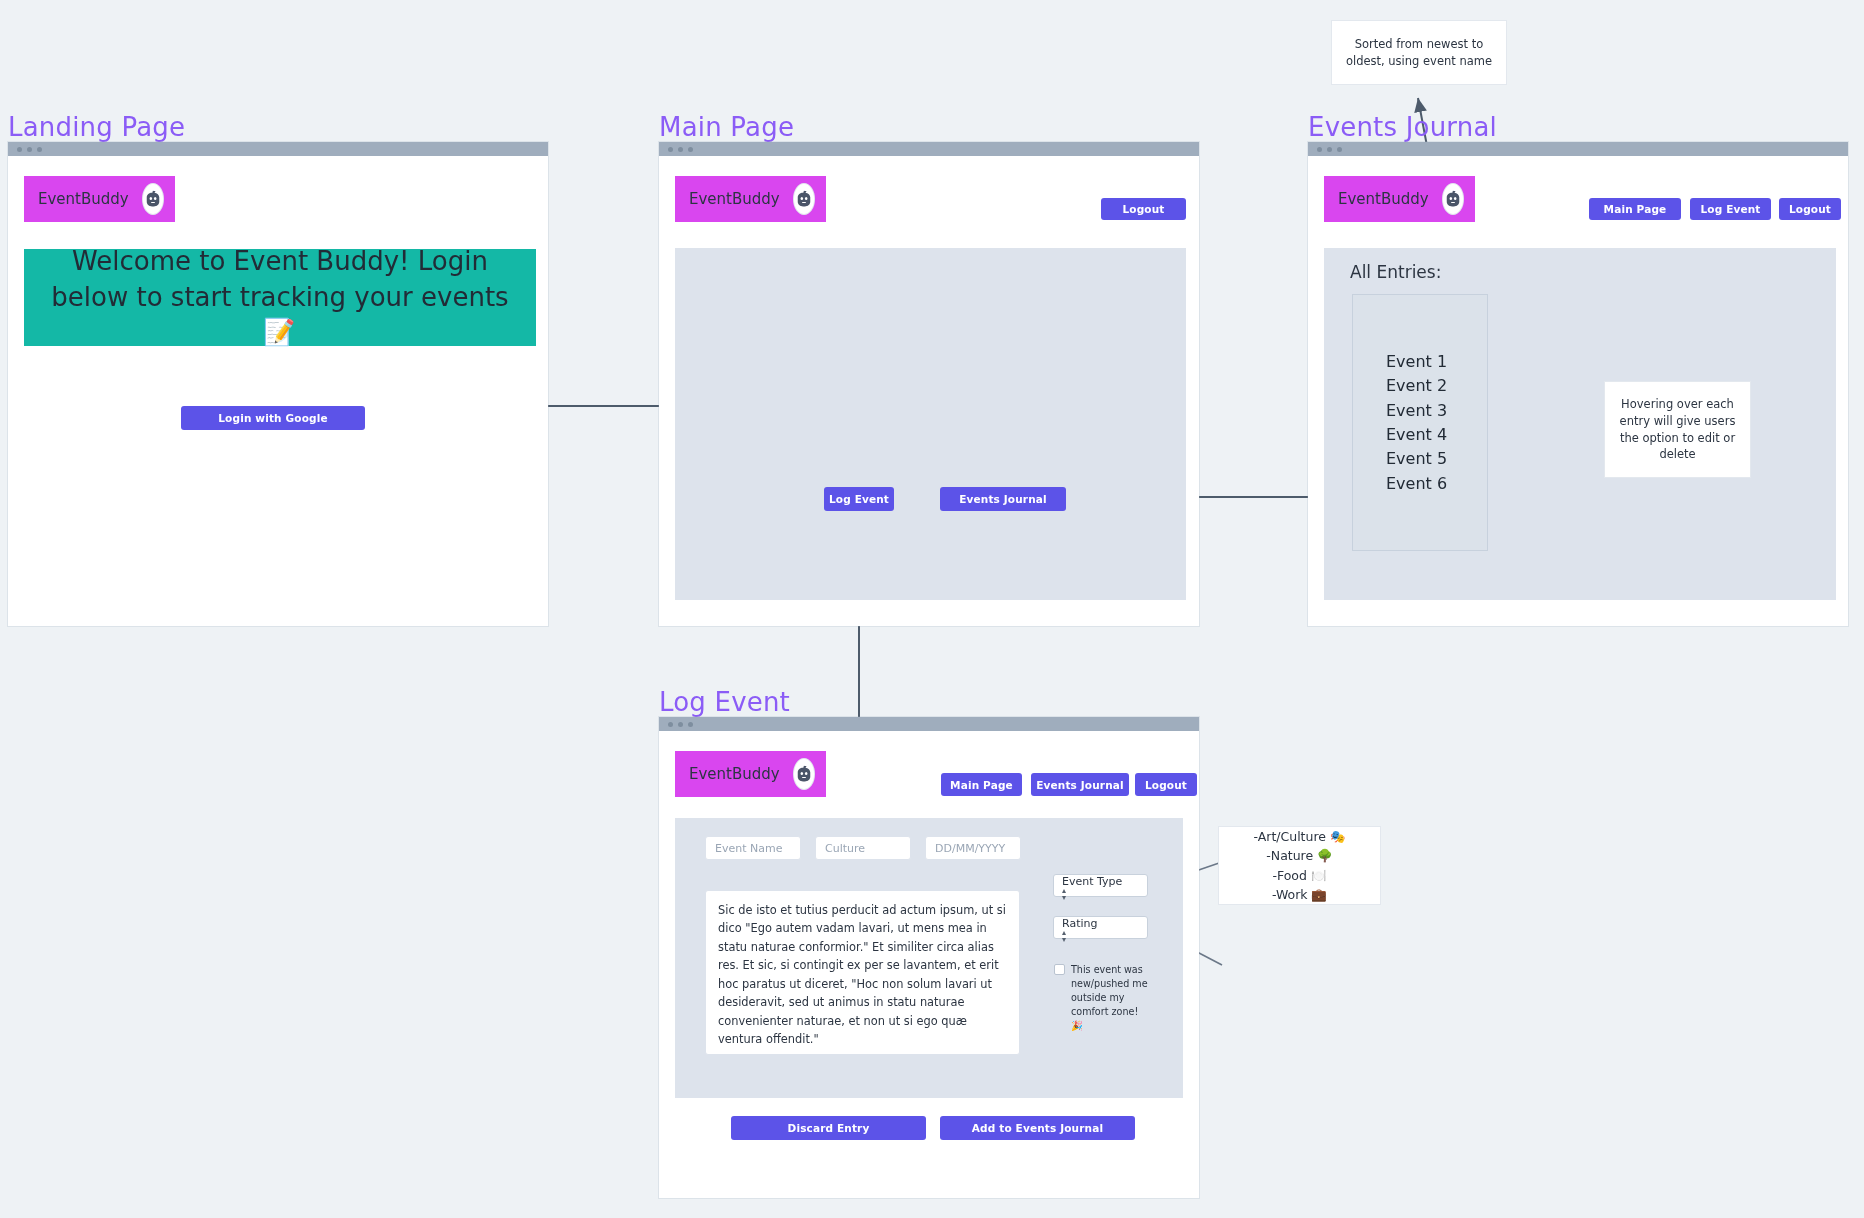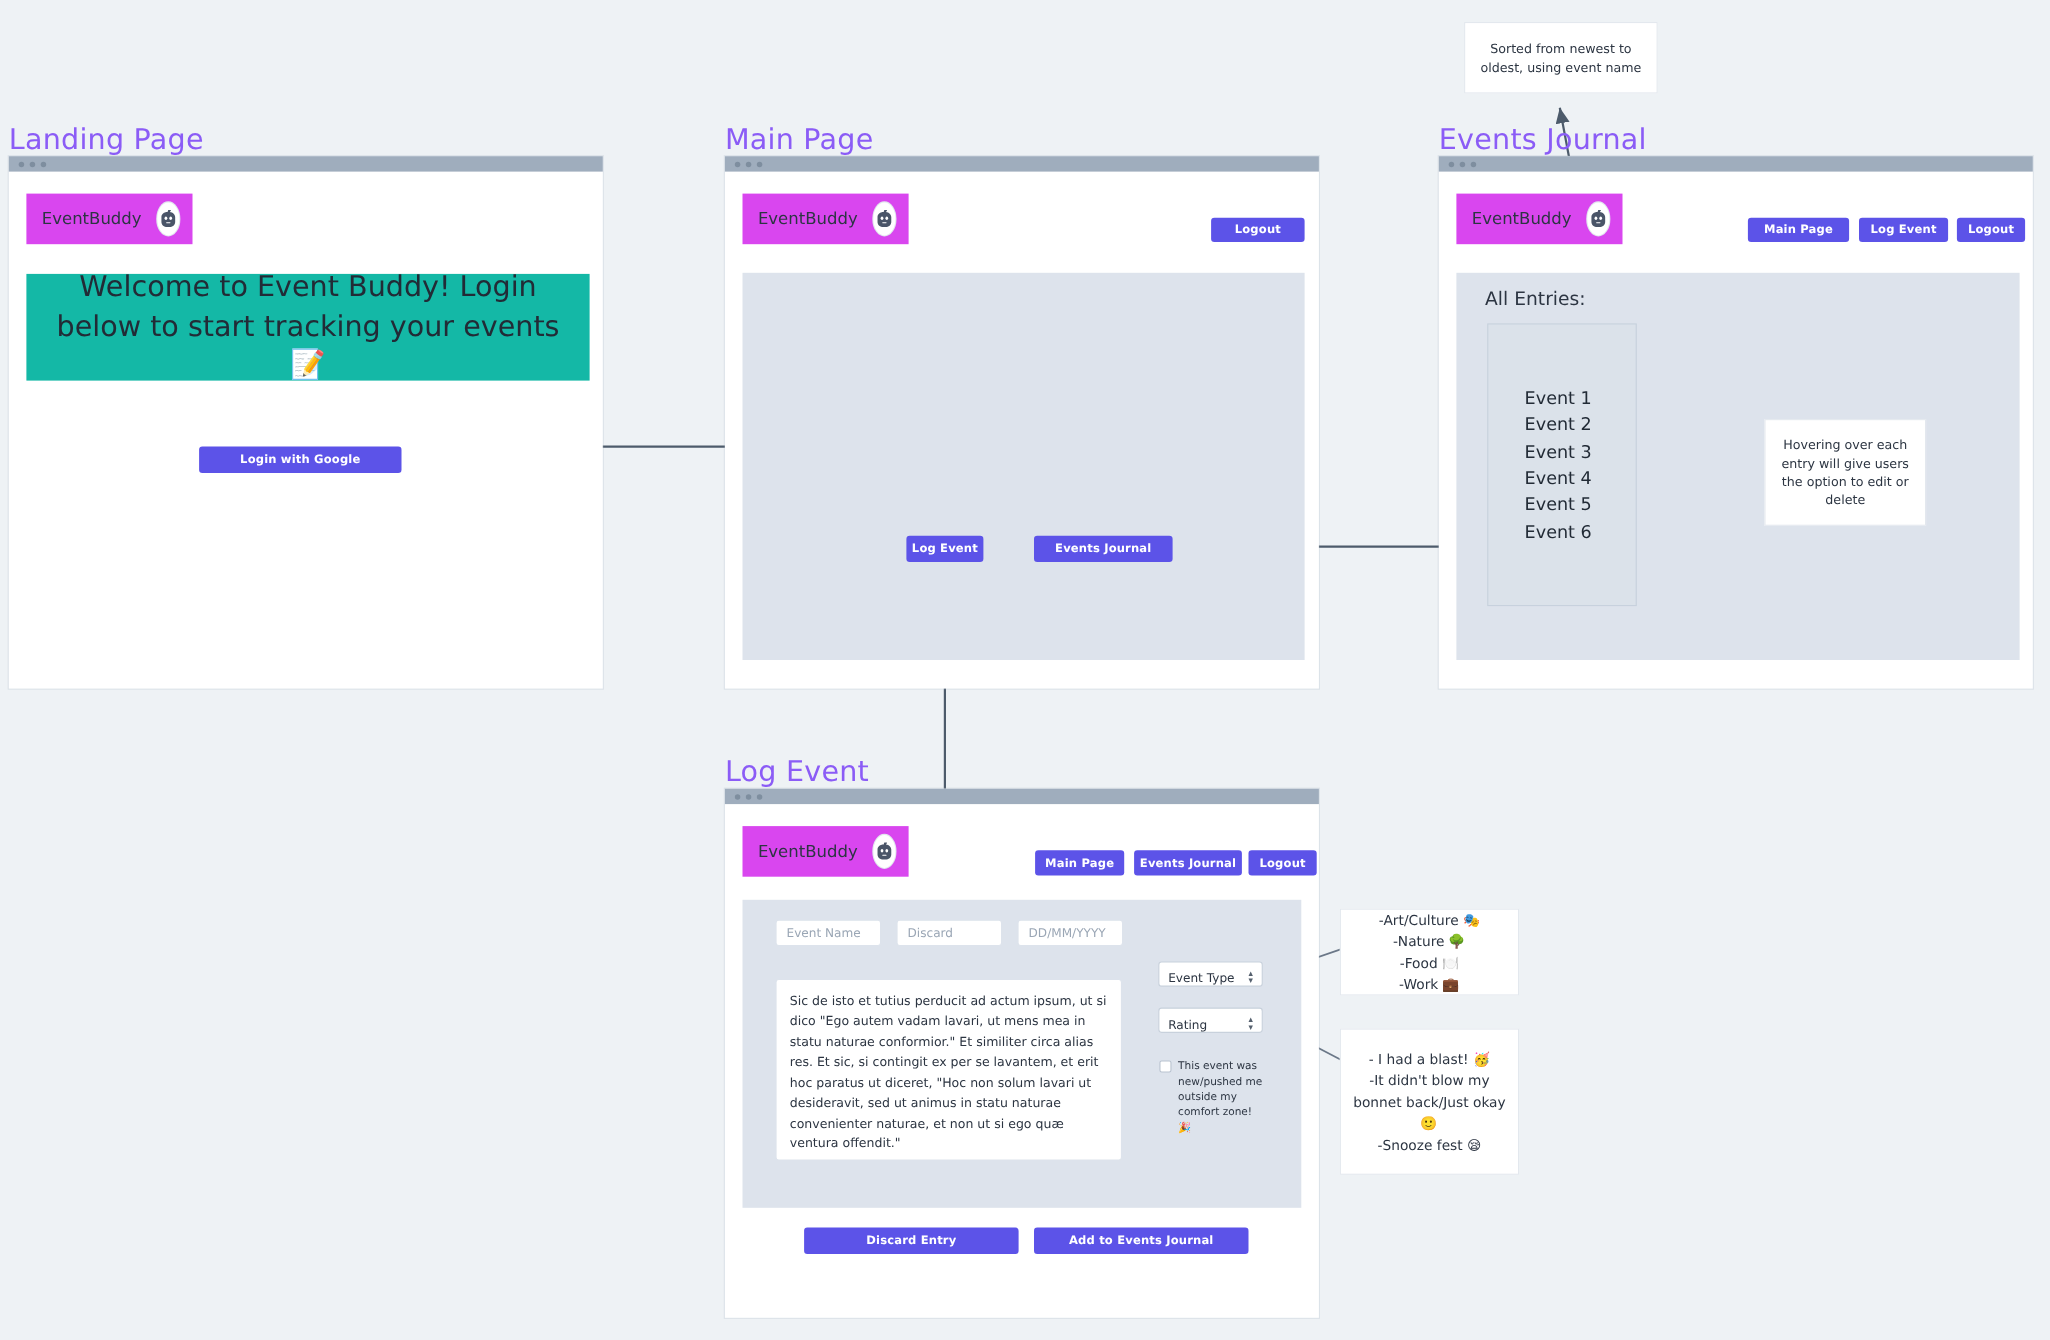--- a/index.html
+++ b/index.html
@@ -173,24 +173,25 @@
     font-family: "DejaVu Sans", sans-serif;
   }
   .sel {
     position: absolute;
     background: #ffffff;
     border: 1px solid #c8d1dc;
     border-radius: 3px;
     font-size: 11px;
     color: #2c3542;
     display: flex;
-    align-items: flex-end;
+    align-items: flex-start;
     justify-content: space-between;
     padding: 0 8px;
     font-family: "DejaVu Sans", sans-serif;
+    flex-direction: column;
   }
   .sel .spin { font-size: 8px; color: #55606e; line-height: .85; text-align: center; }
   .chk-wrap {
     position: absolute;
     display: flex;
     gap: 6px;
     font-size: 9.6px;
     line-height: 1.45;
     color: #2c3542;
   }
@@ -356,21 +357,21 @@
     </span>
   </div>
 
   <button class="btn" style="position:absolute; left:941px; top:773px; width:81px; height:23px;">Main Page</button>
   <button class="btn" style="position:absolute; left:1031px; top:773px; width:98px; height:23px;">Events Journal</button>
   <button class="btn" style="position:absolute; left:1135px; top:773px; width:62px; height:23px;">Logout</button>
 
   <div class="form-area" style="left:675px; top:818px; width:508px; height:280px;"></div>
 
   <div class="inp" style="left:705px; top:836px; width:96px; height:24px;">Event Name</div>
-  <div class="inp" style="left:815px; top:836px; width:96px; height:24px;">Discard</div>
+  <div class="inp" style="left:815px; top:836px; width:96px; height:24px;">Culture</div>
   <div class="inp" style="left:925px; top:836px; width:96px; height:24px;">DD/MM/YYYY</div>
 
   <div class="txtarea" style="left:705px; top:890px; width:315px; height:165px;">Sic de isto et tutius perducit ad actum ipsum, ut si dico "Ego autem vadam lavari, ut mens mea in statu naturae conformior." Et similiter circa alias res. Et sic, si contingit ex per se lavantem, et erit hoc paratus ut diceret, "Hoc non solum lavari ut desideravit, sed ut animus in statu naturae convenienter naturae, et non ut si ego quæ ventura offendit."</div>
 
   <div class="sel" style="left:1053px; top:874px; width:95px; height:23px;">
     <span>Event Type</span>
     <span class="spin">▴<br>▾</span>
   </div>
 
   <div class="sel" style="left:1053px; top:916px; width:95px; height:23px;">
@@ -383,17 +384,14 @@
     <span>This event was new/pushed me outside my comfort zone! 🎉</span>
   </div>
 
   <button class="btn" style="position:absolute; left:731px; top:1116px; width:195px; height:24px;">Discard Entry</button>
   <button class="btn" style="position:absolute; left:940px; top:1116px; width:195px; height:24px;">Add to Events Journal</button>
 
   <div class="callout list-style" style="left:1218px; top:826px; width:163px; height:79px; white-space:pre-line;"><span>-Art/Culture 🎭
 -Nature 🌳
 -Food 🍽️
 -Work 💼</span></div>
-  <div class="callout list-style" style="left:1218px; top:935px; width:163px; height:133px; white-space:pre-line;"><span>- I had a blast! 🥳
--It didn't blow my bonnet back/Just okay 🙂
--Snooze fest 😪</span></div>
 
 </div>
 
 </body></html>

